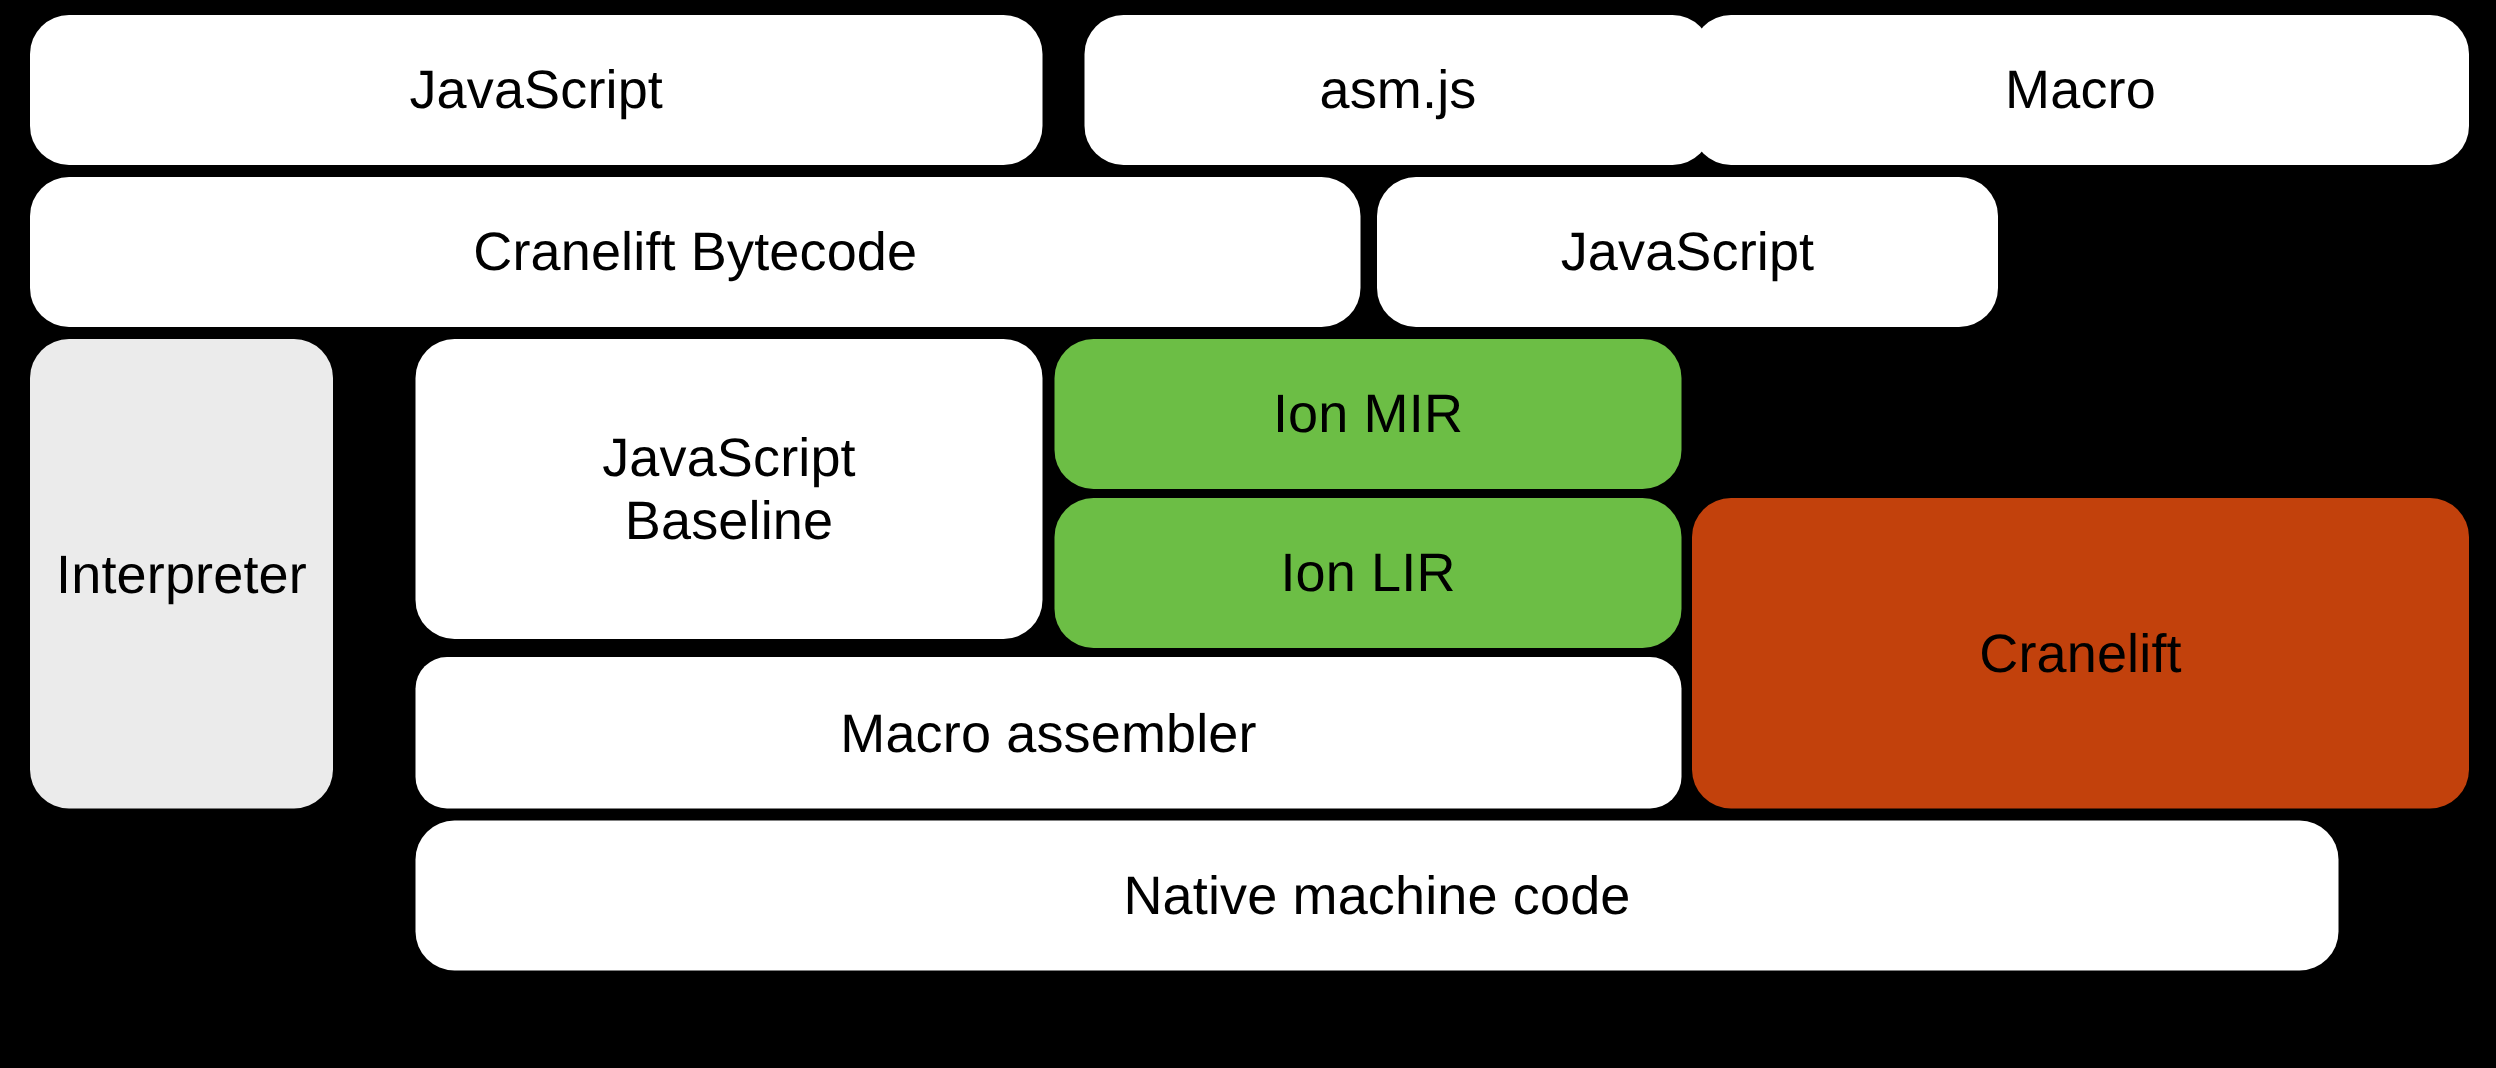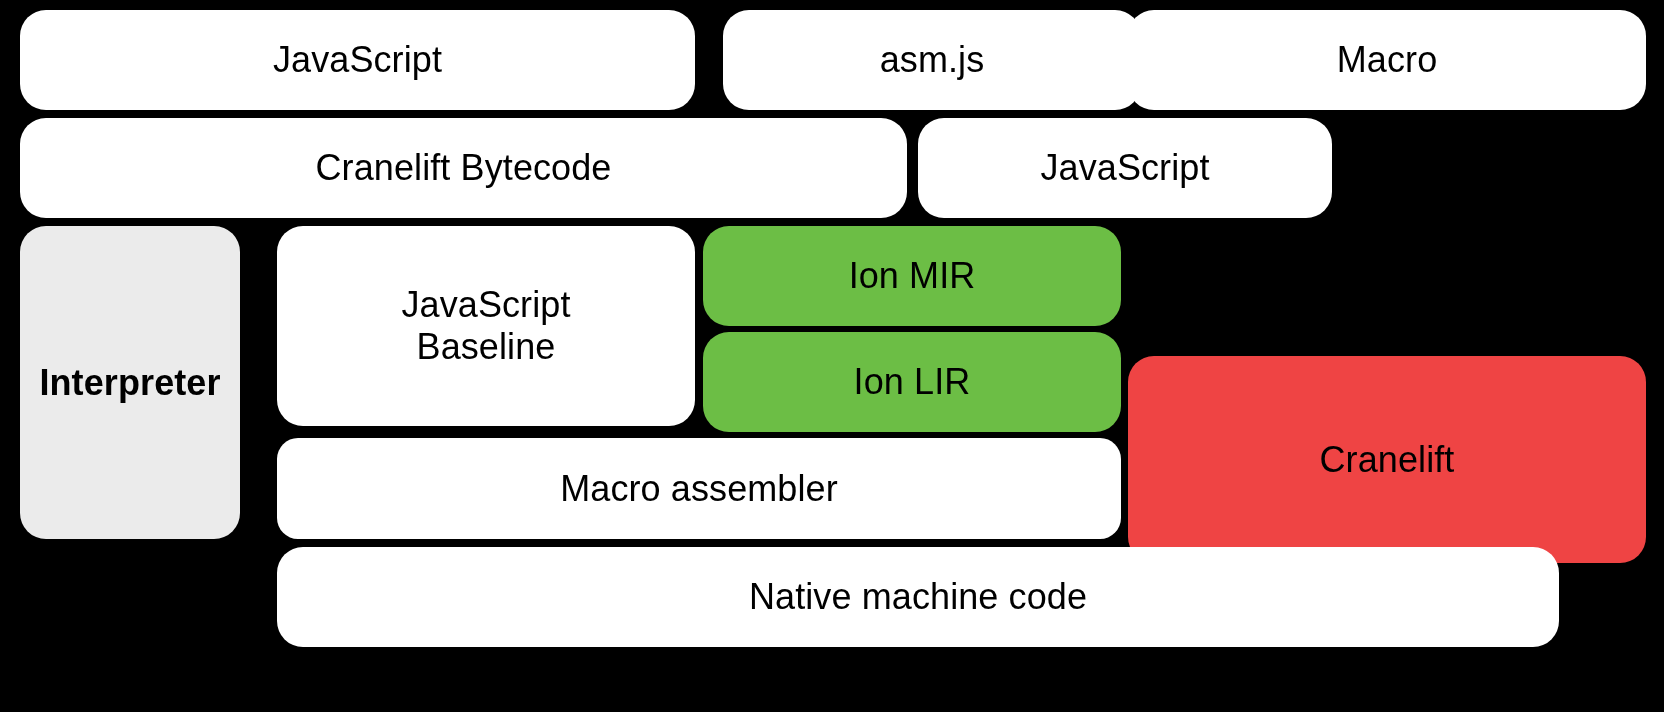--- a/index.html
+++ b/index.html
@@ -27,32 +27,32 @@
     font-size: 36px;
     line-height: 1.16;
     font-weight: 400;
     letter-spacing: 0.1px;
     white-space: pre-line;
     padding: 2px 8px;
   }
   .fill-white  { background: #ffffff; }
   .fill-gray   { background: #ebebeb; }
   .fill-green  { background: #6cbe45; }
-  .fill-pink   { background: #ef4444; margin-top: 24px; }
+  .fill-pink   { background: #c2410c; }
 </style>
 </head>
 <body>
 
 <div id="stage">
     <div class="node fill-white" style="left: 20px; top: 10px; width: 675px; height: 100px;">JavaScript</div>
     <div class="node fill-white" style="left: 703px; top: 10px; width: 418px; height: 100px; margin-left: 20px;">asm.js</div>
     <div class="node fill-white" style="left: 1128px; top: 10px; width: 518px; height: 100px;">Macro</div>
     <div class="node fill-white" style="left: 20px; top: 118px; width: 887px; height: 100px;">Cranelift Bytecode</div>
     <div class="node fill-white" style="left: 918px; top: 118px; width: 414px; height: 100px;">JavaScript</div>
-    <div class="node fill-gray" style="left: 20px; top: 226px; width: 220px; height: 313px; font-weight: bold;">Interpreter</div>
+    <div class="node fill-gray" style="left: 20px; top: 226px; width: 202px; height: 313px;">Interpreter</div>
     <div class="node fill-white" style="left: 277px; top: 226px; width: 418px; height: 200px;">JavaScript
 Baseline</div>
     <div class="node fill-green" style="left: 703px; top: 226px; width: 418px; height: 100px;">Ion MIR</div>
     <div class="node fill-green" style="left: 703px; top: 332px; width: 418px; height: 100px;">Ion LIR</div>
     <div class="node fill-pink" style="left: 1128px; top: 332px; width: 518px; height: 207px;">Cranelift</div>
     <div class="node fill-white" style="left: 277px; top: 438px; width: 844px; height: 101px; border-radius: 21px;">Macro assembler</div>
     <div class="node fill-white" style="left: 277px; top: 547px; width: 1282px; height: 100px;">Native machine code</div>
   </div>
 
 </body></html>

